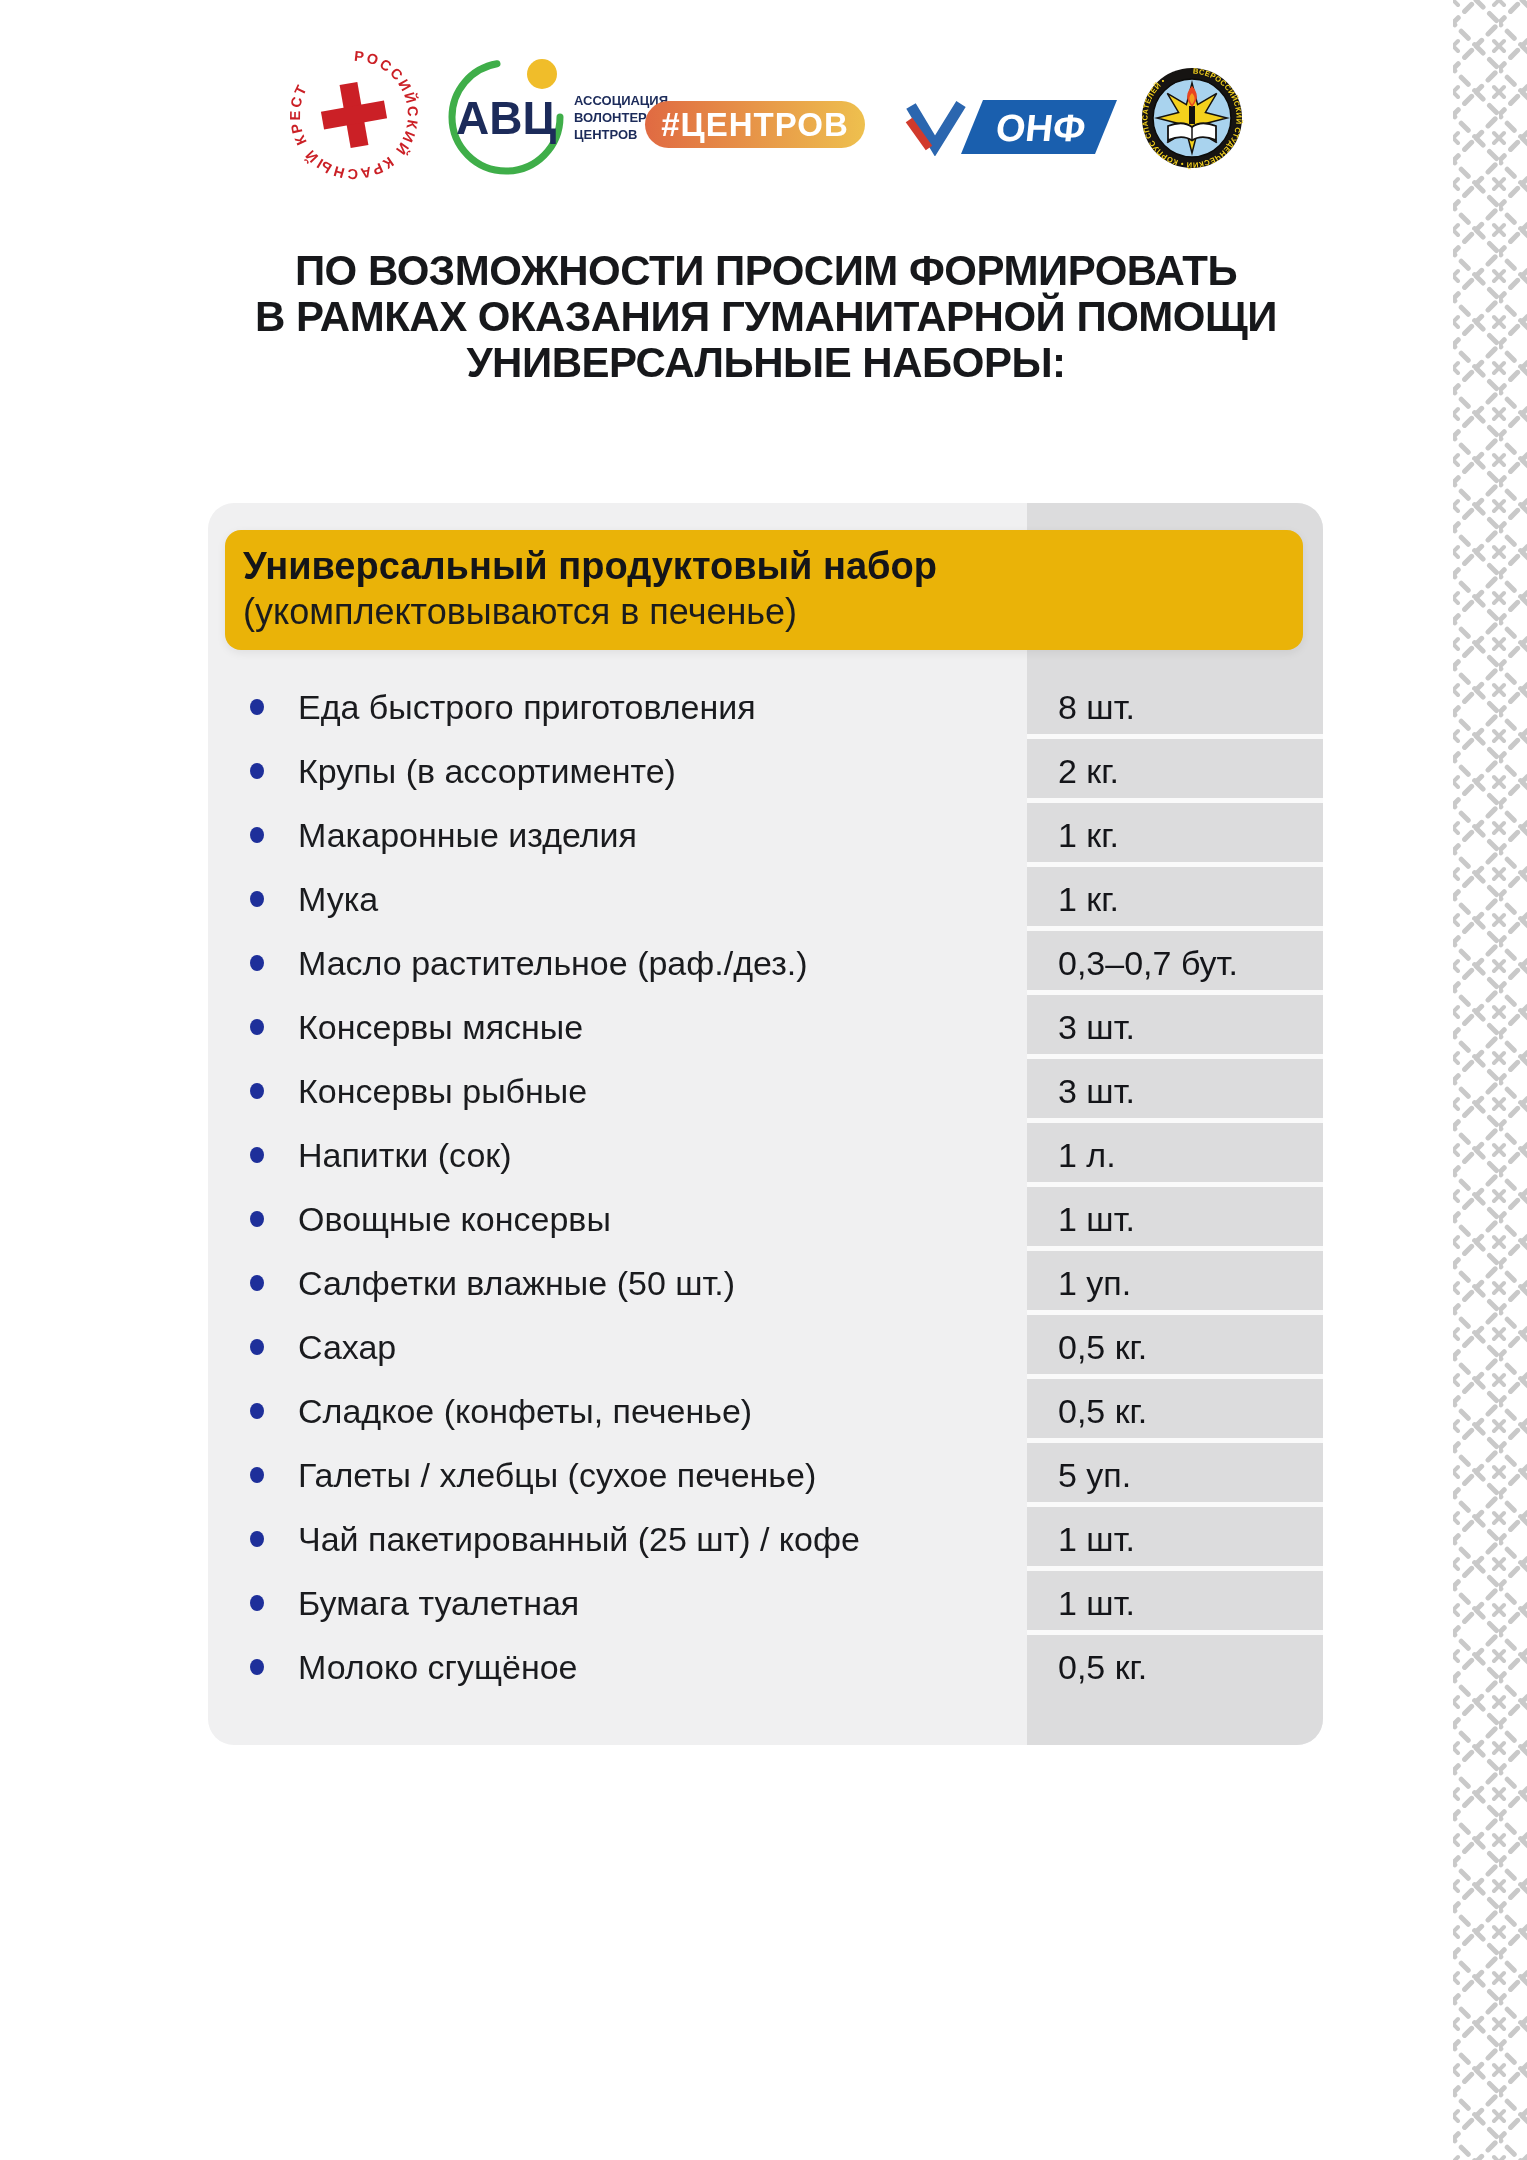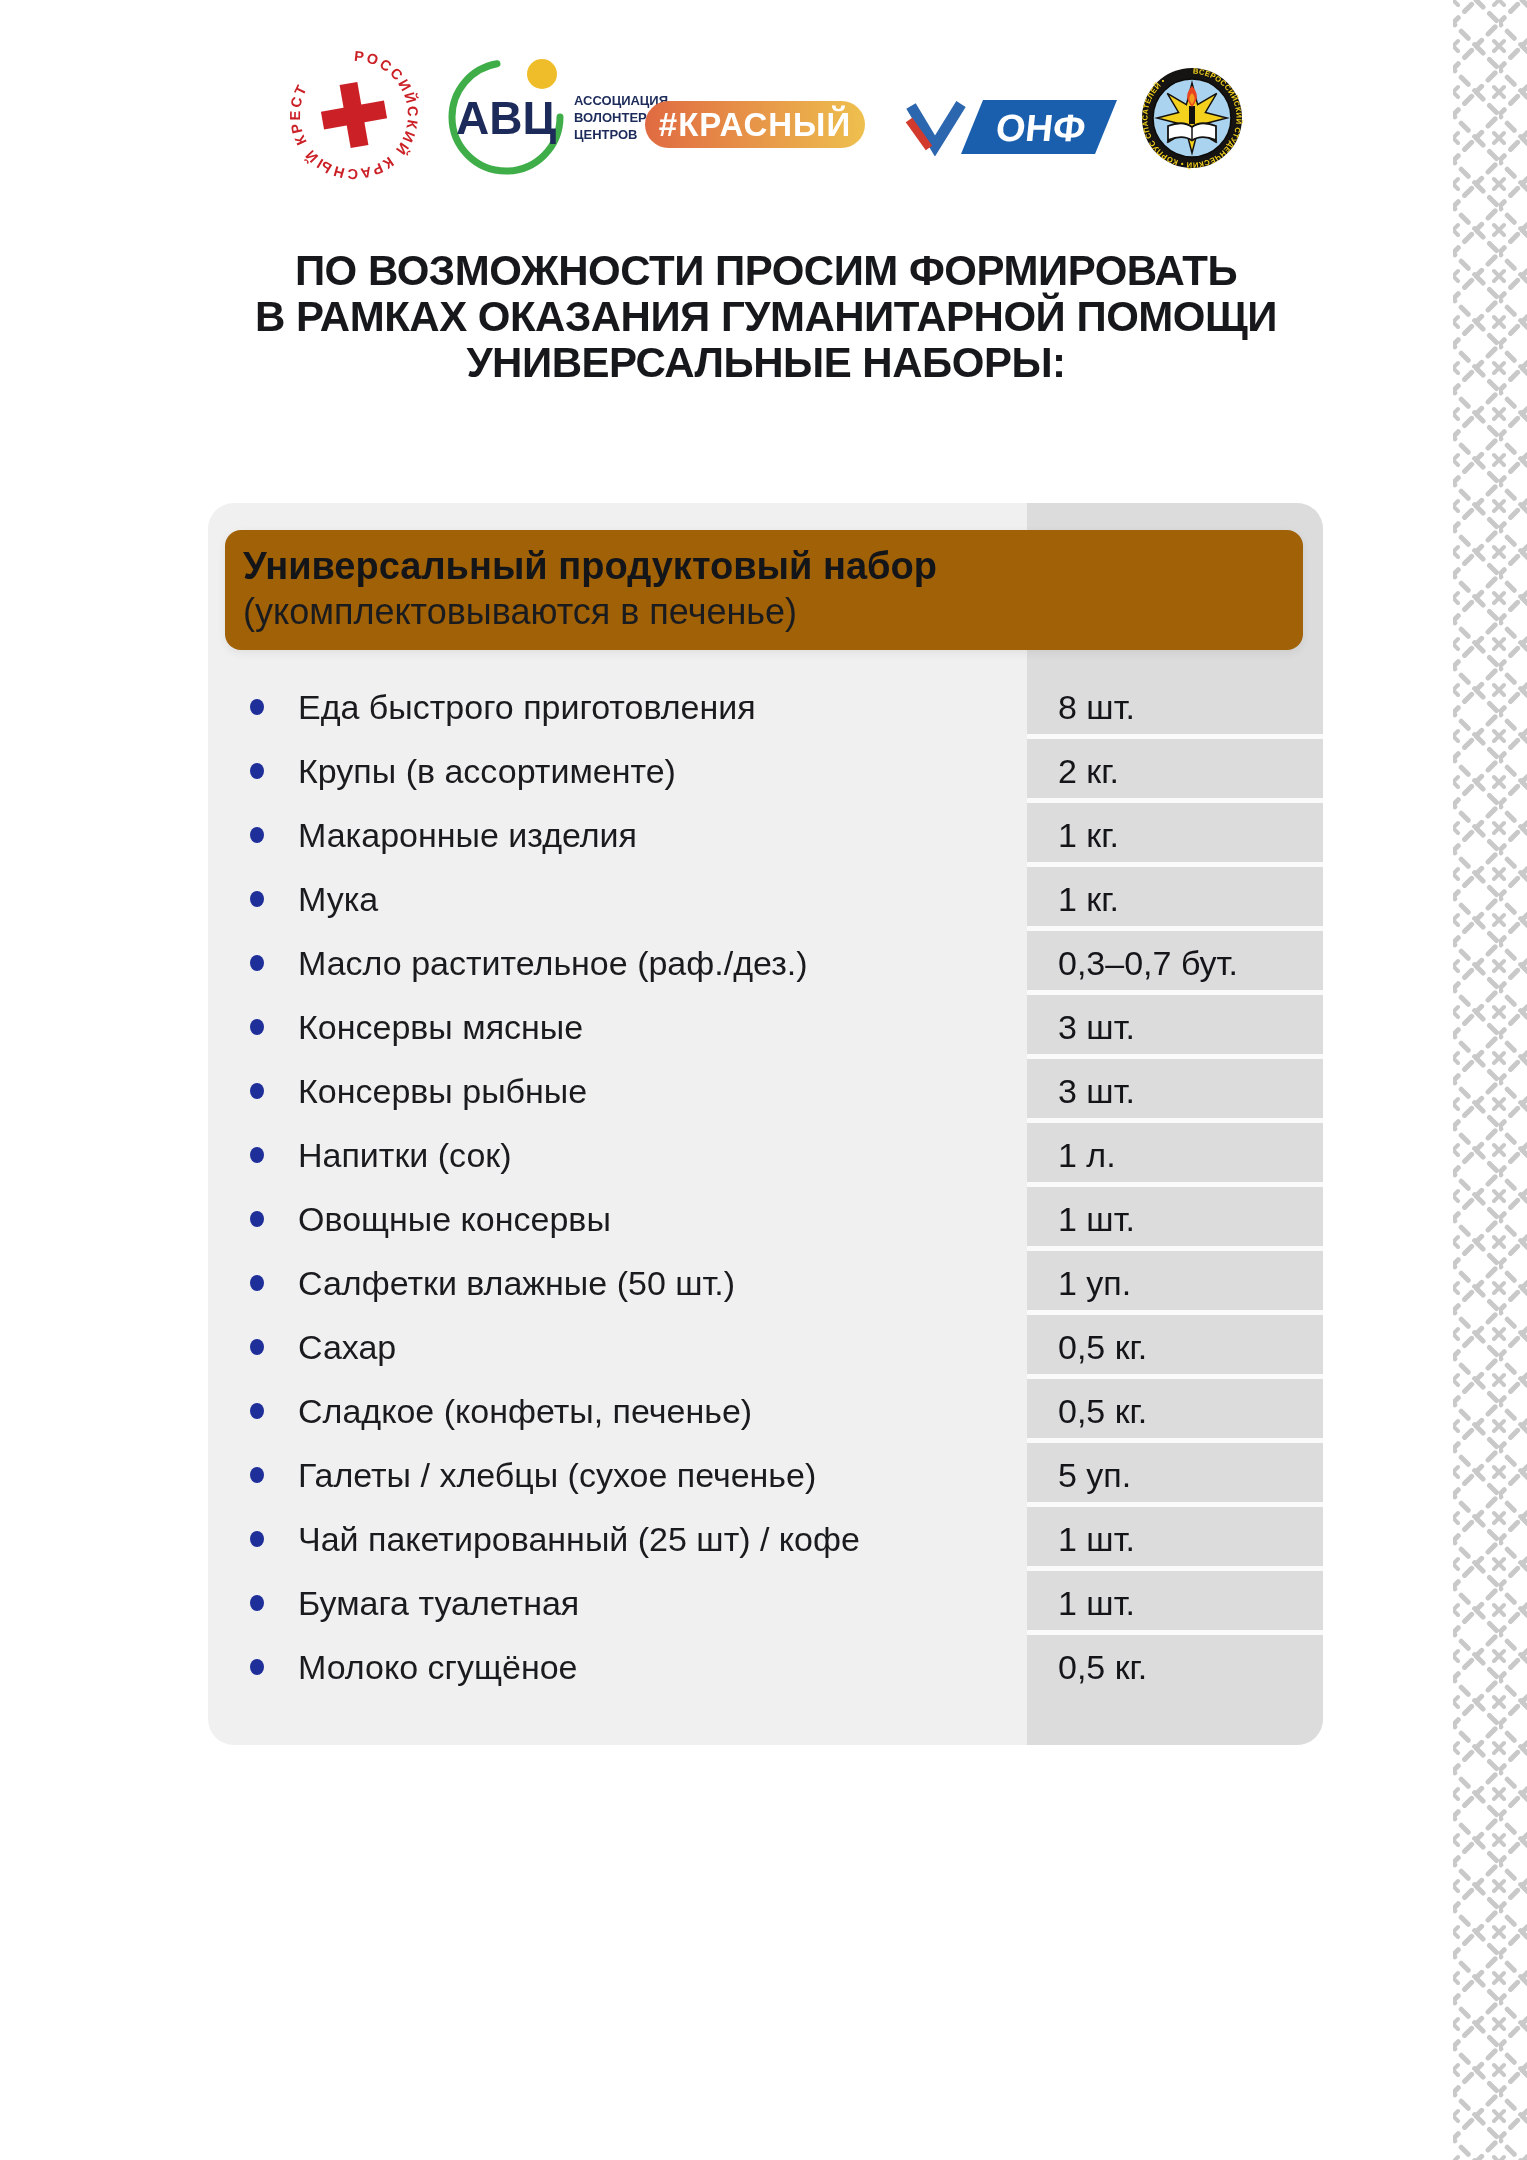--- a/index.html
+++ b/index.html
@@ -20,21 +20,21 @@
   .title{position:absolute;left:160px;top:248px;width:1212px;text-align:center;
          font-weight:bold;font-size:42px;line-height:46px;color:#17181b;letter-spacing:-0.5px;}
 
   
   .card{position:absolute;left:208px;top:503px;width:1115px;height:1242px;
         background:#f0f0f1;border-radius:26px;}
   .qband{position:absolute;left:819px;top:0;width:296px;height:100%;
          background:#dcdcdd;border-radius:0 26px 26px 0;}
   .qgap{position:absolute;left:819px;width:296px;height:5px;background:#fafafa;}
   .card-header{position:absolute;left:17px;top:27px;width:1078px;height:120px;
-               background:#a16207;border-radius:16px;box-shadow:0 3px 10px rgba(0,0,0,.07);
+               background:#eab308;border-radius:16px;box-shadow:0 3px 10px rgba(0,0,0,.07);
                padding:12px 0 0 18px;box-sizing:border-box;}
   .card-header .h1{font-size:38px;font-weight:bold;color:#141519;line-height:48px;}
   .card-header .h2{font-size:36px;font-weight:normal;color:#1a1b1e;line-height:44px;}
 
   .rows{position:absolute;left:0;top:172px;width:100%;}
   .row{display:flex;height:64px;align-items:center;}
   .cell-label{width:819px;display:flex;align-items:center;box-sizing:border-box;}
   .bullet{width:14px;height:16px;border-radius:50%;background:#1e2f9a;margin-left:42px;flex:0 0 auto;}
   .ltext{margin-left:34px;font-size:34px;color:#1a1b1e;white-space:nowrap;}
   .cell-qty{width:296px;box-sizing:border-box;padding-left:31px;font-size:34px;color:#141519;white-space:nowrap;}
@@ -87,21 +87,21 @@
       <text x="63" y="81" text-anchor="middle" font-family="Liberation Sans, sans-serif" font-size="46" font-weight="bold" fill="#1c2b5a">АВЦ</text>
       <g font-family="Liberation Sans, sans-serif" font-size="13" font-weight="bold" fill="#1c2b5a">
         <text x="131" y="52">АССОЦИАЦИЯ</text>
         <text x="131" y="69">ВОЛОНТЕРСКИХ</text>
         <text x="131" y="86">ЦЕНТРОВ</text>
       </g>
     </svg>
   </div>
 
   <div class="pill">
-    <span>#КРАСНЫЙ</span>
+    <span>#ЦЕНТРОВ</span>
   </div>
 
   <div class="logo" style="left:903px;top:98px;">
     <svg width="214" height="58" viewBox="0 0 214 58" xmlns="http://www.w3.org/2000/svg">
       <g>
         <polyline points="8,8 32,48 58,6" fill="none" stroke="#2b66af" stroke-width="11"></polyline>
         <polyline points="6,22 26,50" fill="none" stroke="#d13a2c" stroke-width="8"></polyline>
       </g>
       <polygon points="80,2 214,2 192,56 58,56" fill="#1a5fae"></polygon>
       <text x="141" y="43" text-anchor="middle" font-family="Liberation Sans, sans-serif" font-size="38" font-weight="bold" fill="#ffffff" transform="skewX(-6)">ОНФ</text>

